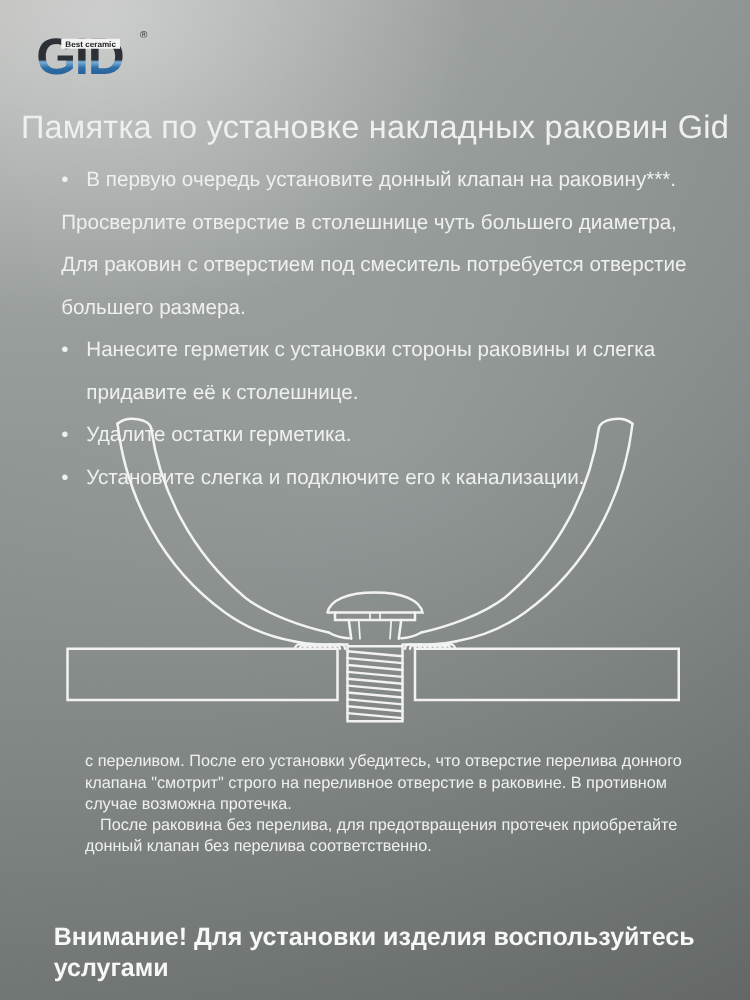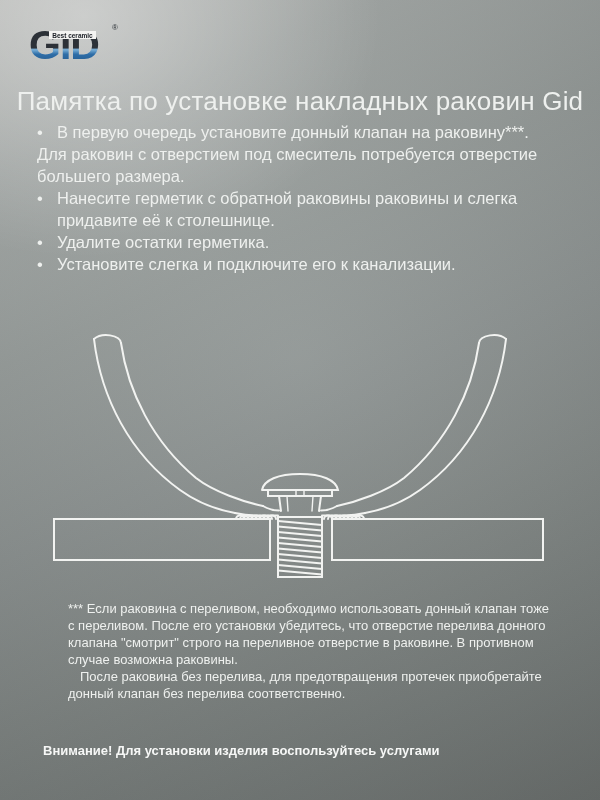--- a/index.html
+++ b/index.html
@@ -17,37 +17,37 @@
   }
   .logo{position:absolute; left:28px; top:20px; width:92px; height:48px;}
   .page-title{
     position:absolute; top:86px; left:0; width:600px; text-align:center;
     font-size:26px; font-weight:400; color:var(--text); letter-spacing:0.2px;
   }
   .instructions{
     position:absolute; left:37px; top:121px; width:545px;
     font-size:16.5px; line-height:22px; color:var(--text); white-space:nowrap;
   }
-  .instructions p{margin:0;}
+  .instructions p{margin:12px;}
   .instructions .marker{display:inline-block; width:20px; text-align:left;}
   .instructions .indent{padding-left:20px;}
   .diagram{position:absolute; left:0; top:330px; width:600px; height:270px;}
   .diagram svg{display:block; width:600px; height:270px;}
   .diagram path, .diagram rect, .diagram line{
     fill:none; stroke:var(--line); stroke-width:2; stroke-linecap:round;
   }
   .diagram .thin{stroke-width:1.4;}
   .footnote{
     position:absolute; left:68px; top:600px; width:500px;
     font-size:13px; line-height:17px; color:var(--text); white-space:nowrap;
   }
   .footnote .indent{padding-left:12px;}
   .warning{
     position:absolute; left:43px; top:738px; width:540px;
-    font-size:13px; font-weight:700; line-height:25px; color:#f6f7f6;
+    font-size:20px; font-weight:700; line-height:25px; color:#f6f7f6;
   }
 </style>
 </head>
 <body>
 
 <div class="sheet">
 
   <div class="logo">
     <svg viewBox="0 0 92 48">
       <defs>
@@ -63,23 +63,24 @@
       <rect x="21" y="11" width="47" height="8" fill="#f4f4f2"></rect>
       <text x="44.5" y="17.5" text-anchor="middle" font-family="Liberation Sans, sans-serif" font-weight="700" font-size="6.5" fill="#20242a">Best ceramic</text>
       <text x="84" y="10" font-family="Liberation Sans, sans-serif" font-size="8" fill="#2c3137">®</text>
     </svg>
   </div>
 
   <h1 class="page-title">Памятка по установке накладных раковин Gid</h1>
 
   <div class="instructions">
     <p><span class="marker">•</span><span>В первую очередь установите донный клапан на раковину***.</span></p>
+    <p><span>Просверлите отверстие в столешнице чуть большего диаметра,</span></p>
     <p><span>Для раковин с отверстием под смеситель потребуется отверстие</span></p>
     <p><span>большего размера.</span></p>
-    <p><span class="marker">•</span><span>Нанесите герметик с обратной раковины раковины и слегка</span></p>
+    <p><span class="marker">•</span><span>Нанесите герметик с установки стороны раковины и слегка</span></p>
     <p class="indent"><span>придавите её к столешнице.</span></p>
     <p><span class="marker">•</span><span>Удалите остатки герметика.</span></p>
     <p><span class="marker">•</span><span>Установите слегка и подключите его к канализации.</span></p>
   </div>
 
   <div class="diagram">
     <svg viewBox="0 0 600 270">
 
       <rect x="54" y="189" width="216" height="41"></rect>
       <rect x="332" y="189" width="211" height="41"></rect>
@@ -133,24 +134,23 @@
           <path d="M 278,224 L 322,228"></path>
           <path d="M 278,229.5 L 322,233.5"></path>
           <path d="M 278,235 L 322,239"></path>
           <path d="M 278,240.5 L 322,244.5"></path>
         </g>
       </g>
     </svg>
   </div>
 
   <div class="footnote">
-    <p>*** Если раковина с переливом, необходимо использовать донный клапан тоже</p>
     <p>с переливом. После его установки убедитесь, что отверстие перелива донного</p>
     <p>клапана "смотрит" строго на переливное отверстие в раковине. В противном</p>
-    <p>случае возможна раковины.</p>
+    <p>случае возможна протечка.</p>
     <p class="indent">После раковина без перелива, для предотвращения протечек приобретайте</p>
     <p>донный клапан без перелива соответственно.</p>
   </div>
 
   <div class="warning">
     <p>Внимание! Для установки изделия воспользуйтесь услугами</p>
   </div>
 
 </div>
 

